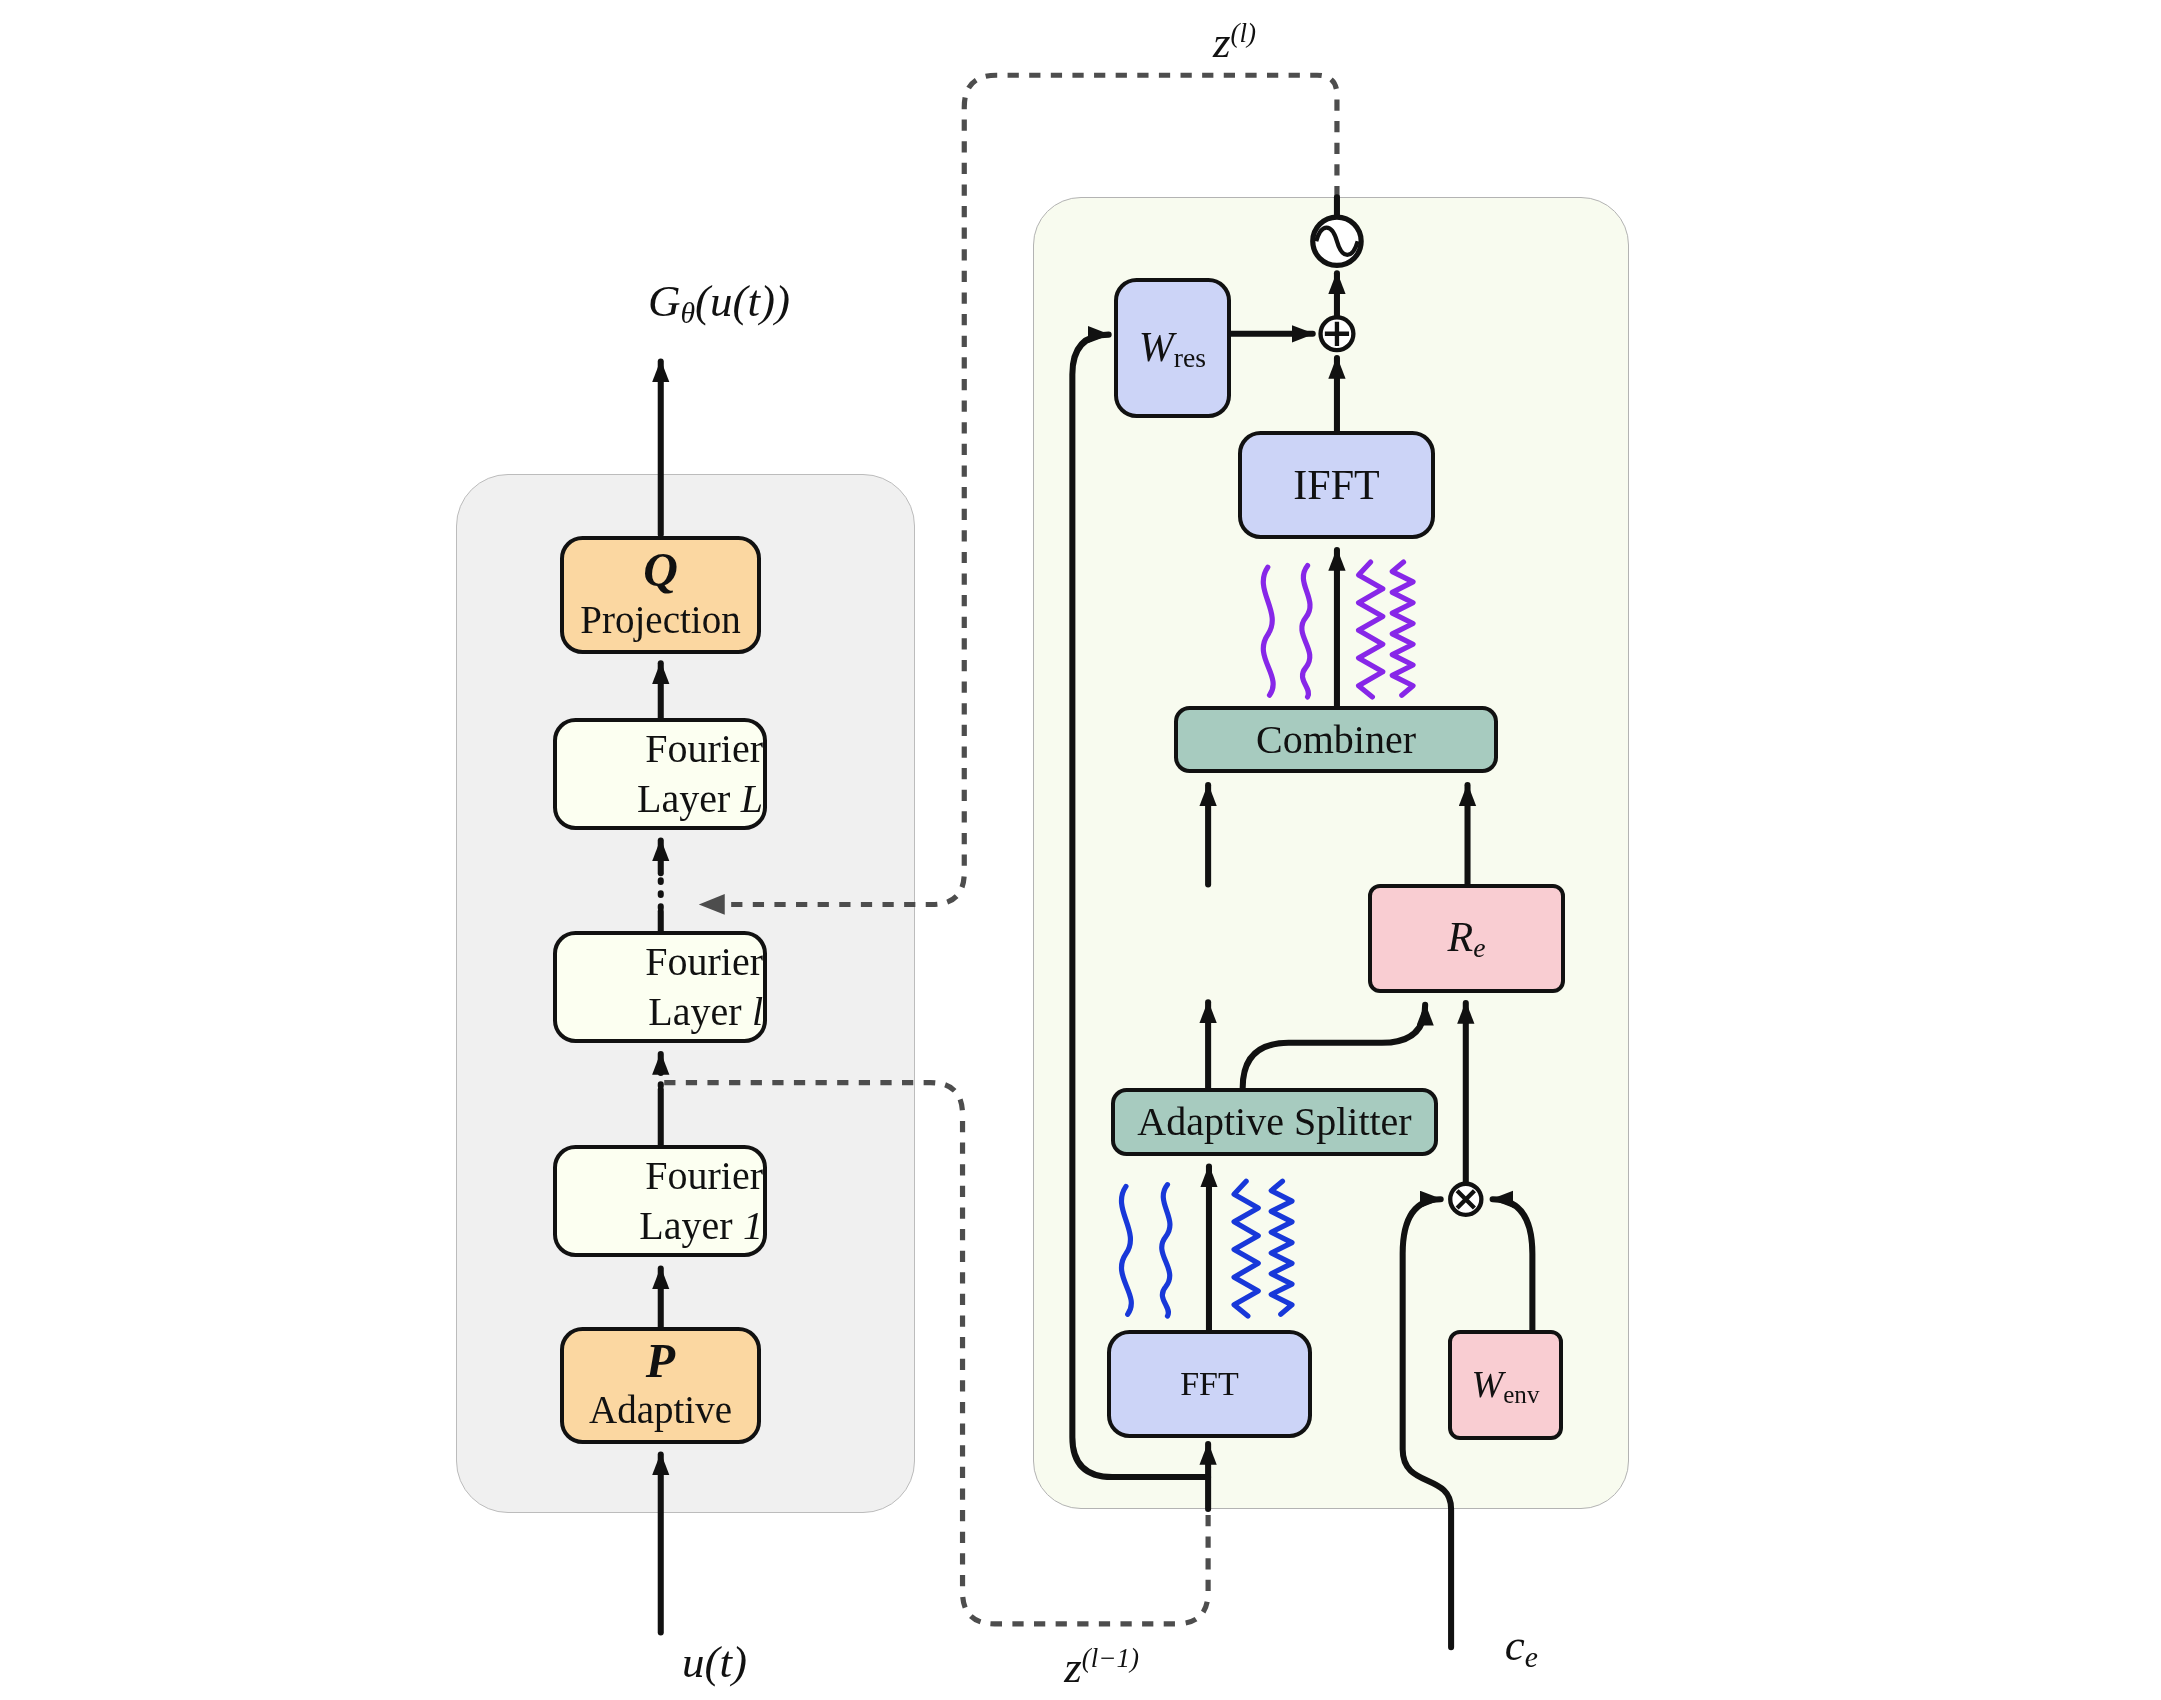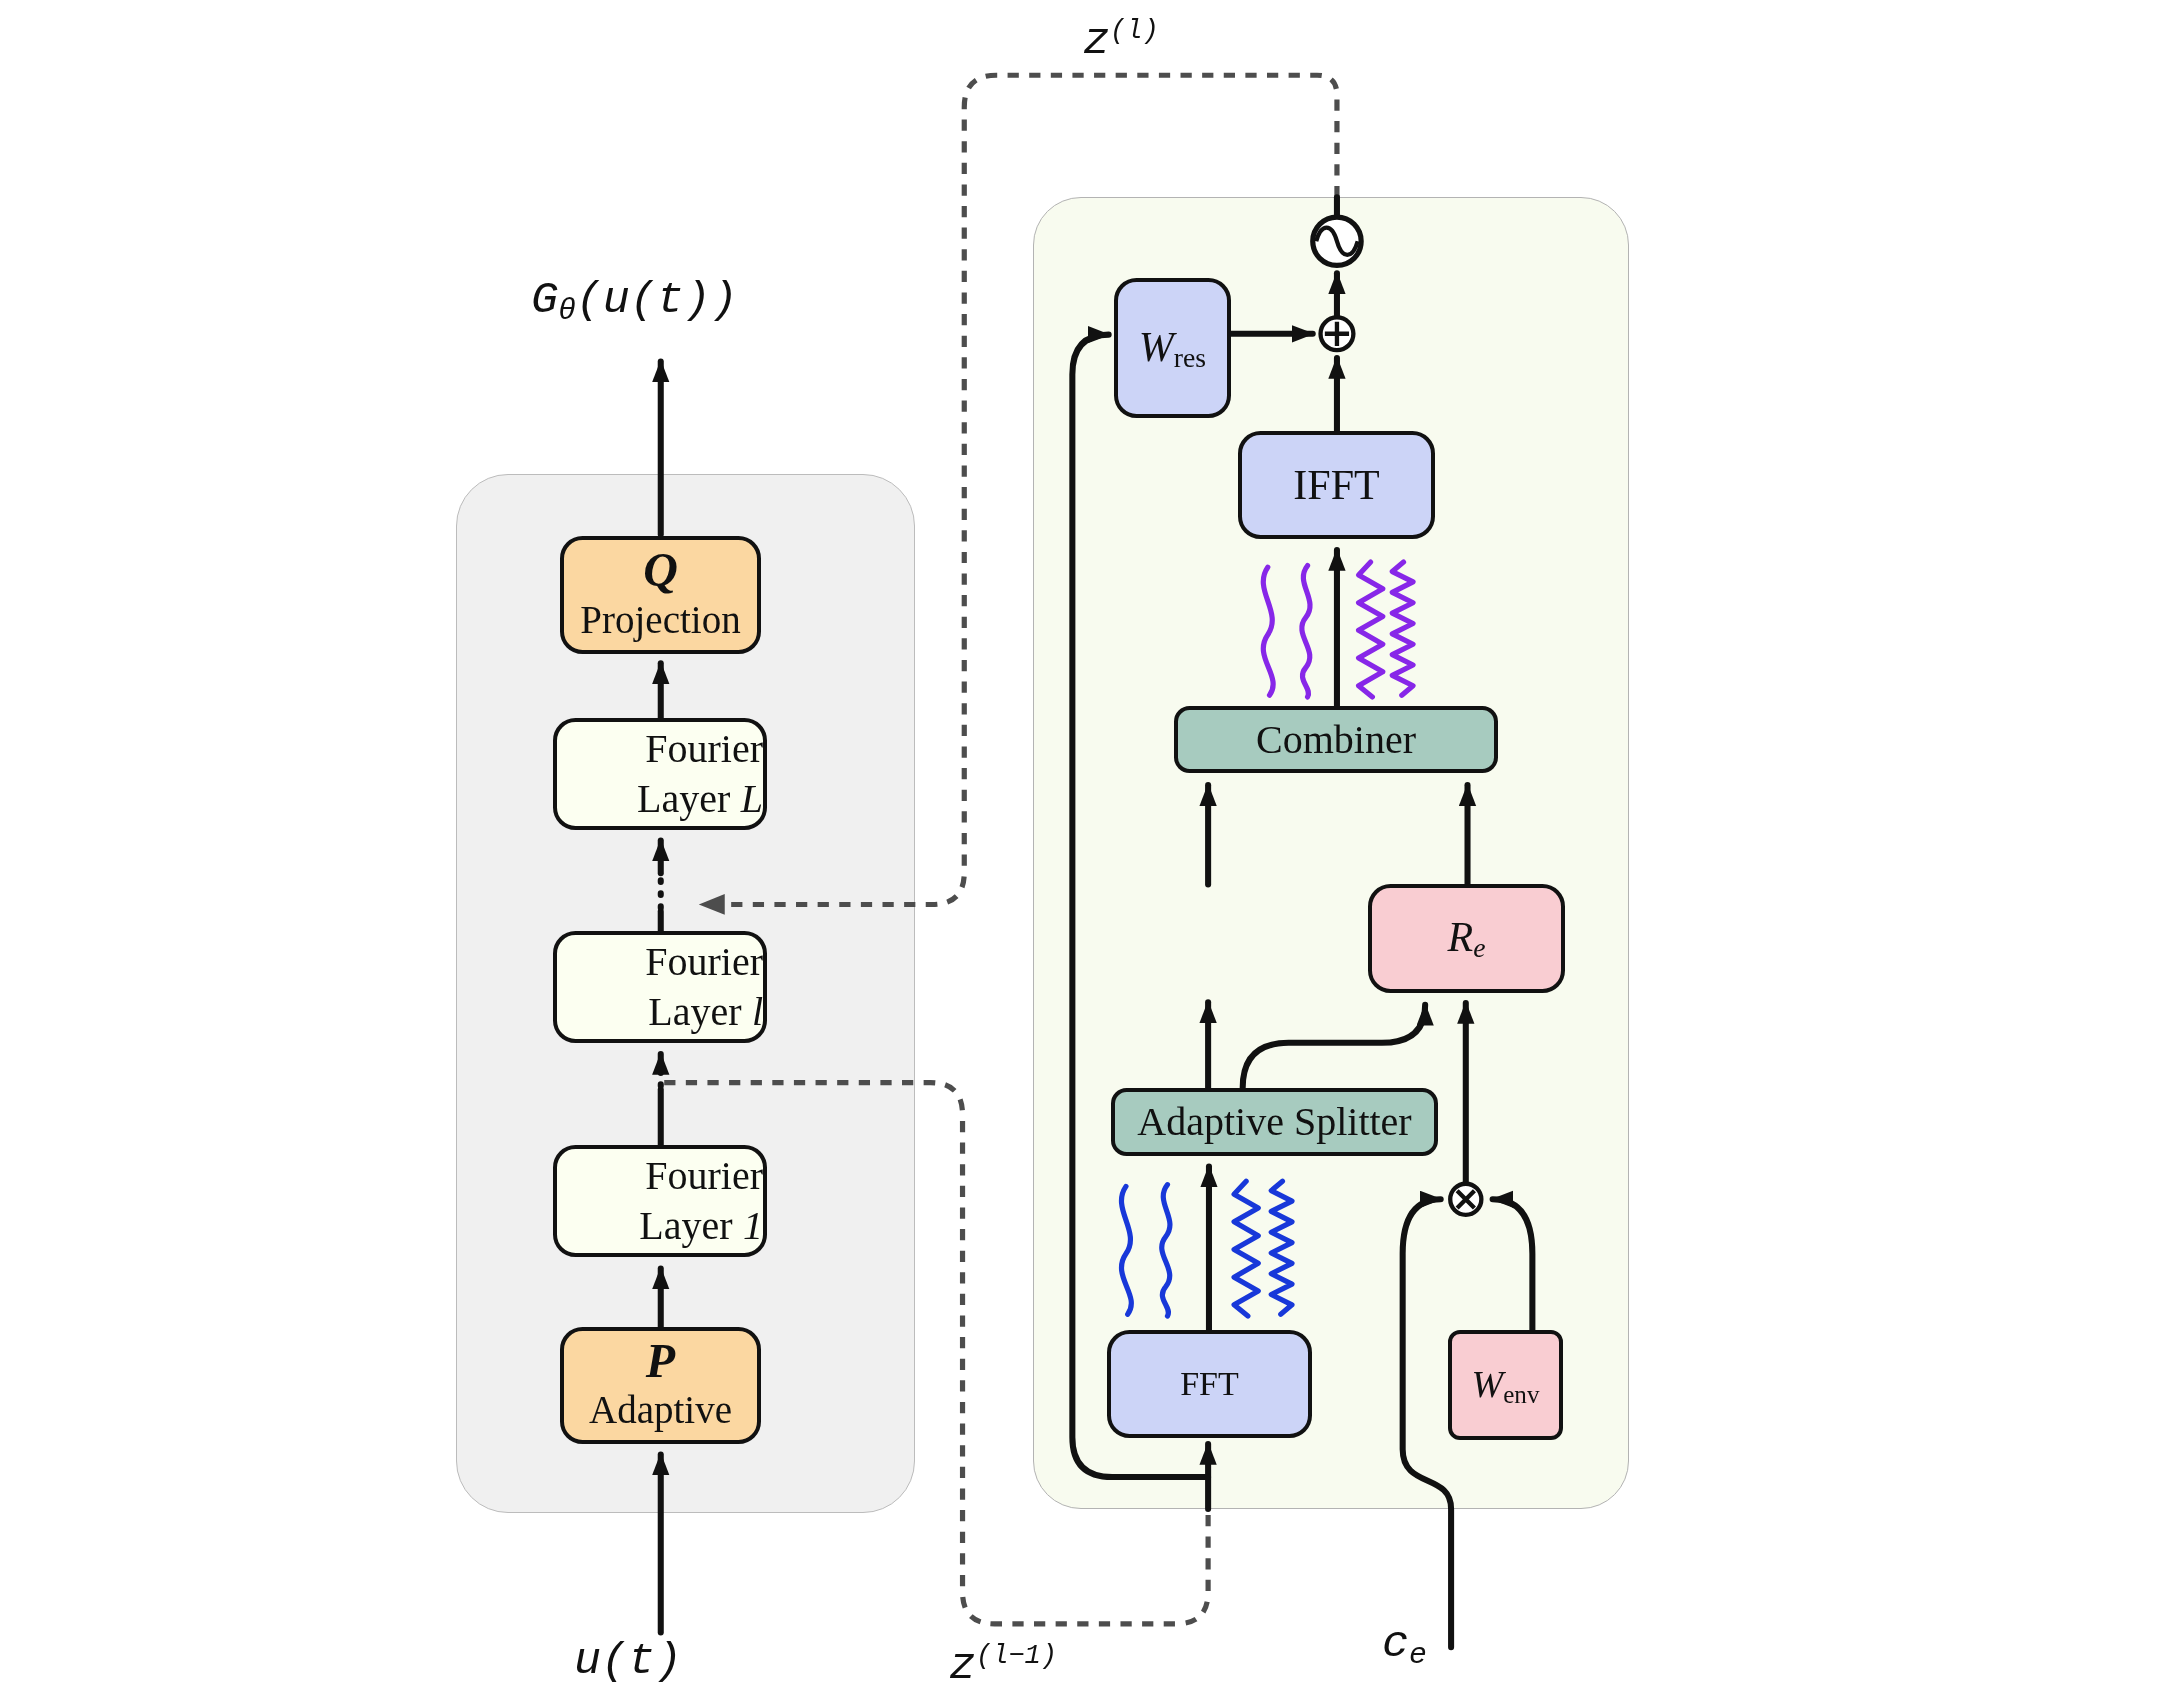--- a/index.html
+++ b/index.html
@@ -10,27 +10,27 @@
               border:1.7px solid #bcbcbc;border-radius:52px;}
   #panel-right{left:1033px;top:197px;width:596px;height:1312px;background:#f8fbef;
                border:1.7px solid #b3b3b3;border-radius:48px;}
   svg#wires{position:absolute;left:0;top:0;width:2162px;height:1700px;}
   .box{position:absolute;box-sizing:border-box;border:4.3px solid #111;border-radius:22.5px;
        display:flex;flex-direction:column;align-items:center;justify-content:center;
        text-align:center;line-height:1.25;}
   .orange{background:#fbd7a1;}
   .ivory{background:#fcfff1;align-items:flex-end;}
   .blue{background:#ccd4f7;}
-  .pink{background:#f9cdd2;}
+  .pink{background:#f9cdd2;border-radius:12px;}
   .teal{background:#a7cbbf;border-radius:15.6px;}
   .box .sym{font-size:48px;font-style:italic;font-weight:bold;line-height:1.05;}
   .box .lbl{font-size:39px;}
   .fl{font-size:40px;}
   .fl .var{font-style:italic;margin-left:10.4px;}
-  .mathtxt{position:absolute;font-size:45px;font-style:italic;text-align:left;white-space:nowrap;font-family:Liberation Mono, monospace;}
+  .mathtxt{position:absolute;font-size:45px;font-style:italic;text-align:right;white-space:nowrap;}
   .sub{font-size:0.66em;vertical-align:-0.22em;font-style:normal;}
   .subi{font-size:0.66em;vertical-align:-0.22em;font-style:italic;}
   .sup{font-size:0.60em;vertical-align:0.55em;font-style:italic;}
   .mbox-label{font-size:42px;font-style:italic;}
 </style>
 </head>
 <body>
 
 <div id="canvas">
 

